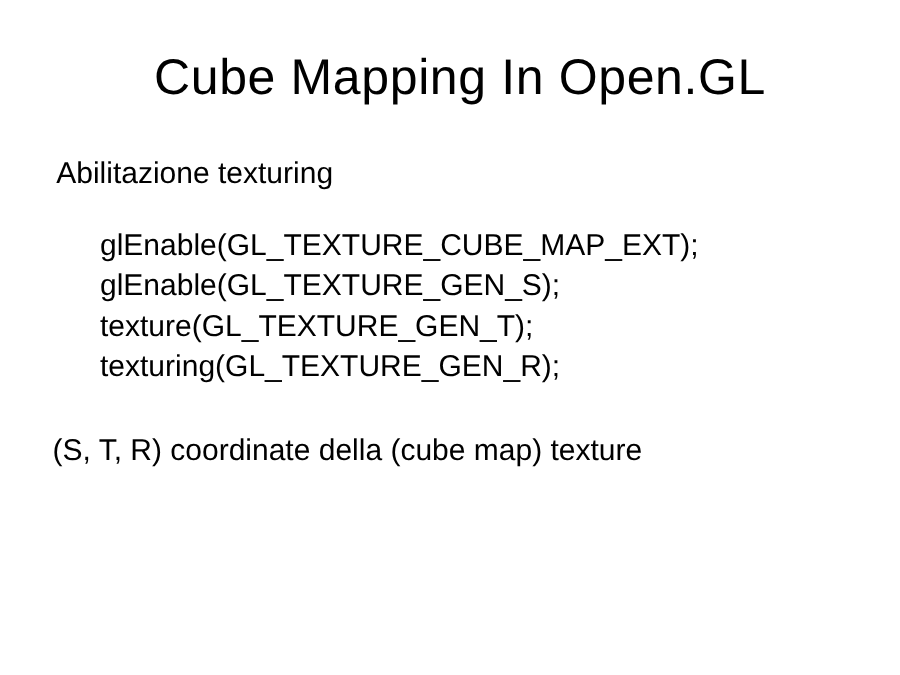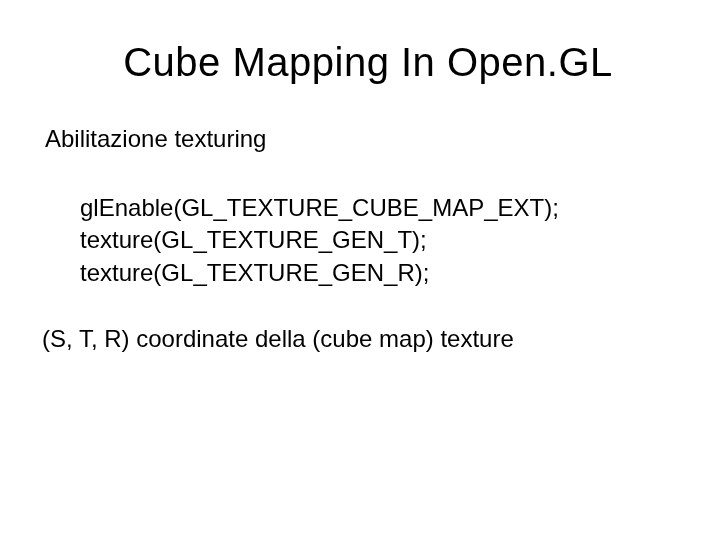--- a/index.html
+++ b/index.html
@@ -22,21 +22,21 @@
     font-size: 40px;
     font-weight: 400;
     text-align: center;
     margin-top: 10px;
     margin-bottom: 40px;
     letter-spacing: 0.5px;
   }
   .section {
     font-size: 24px;
     margin-left: 5px;
-    margin-bottom: 39px;
+    margin-bottom: 28px;
   }
   .code-block {
     margin-left: 40px;
     margin-bottom: 36px;
   }
   .code-line {
     font-size: 24px;
     line-height: 1.35;
   }
   .footer-note {
@@ -47,18 +47,19 @@
 </head>
 <body>
 
 <div class="slide">
   <div class="title">Cube Mapping In Open.GL</div>
 
   <div class="section">Abilitazione texturing</div>
 
   <div class="code-block">
     <div class="code-line">glEnable(GL_TEXTURE_CUBE_MAP_EXT);</div>
+    <div class="code-line">glEnable(GL_TEXTURE_GEN_S);</div>
     <div class="code-line">texture(GL_TEXTURE_GEN_T);</div>
-    <div class="code-line">texture(GL_TEXTURE_GEN_R);</div>
+    <div class="code-line">texturing(GL_TEXTURE_GEN_R);</div>
   </div>
 
   <div class="footer-note">(S, T, R) coordinate della (cube map) texture</div>
 </div>
 
 </body></html>

